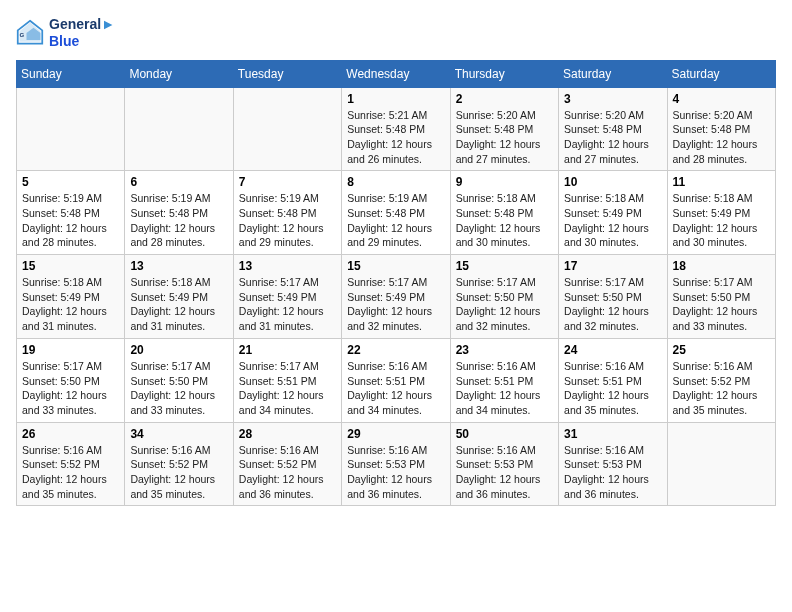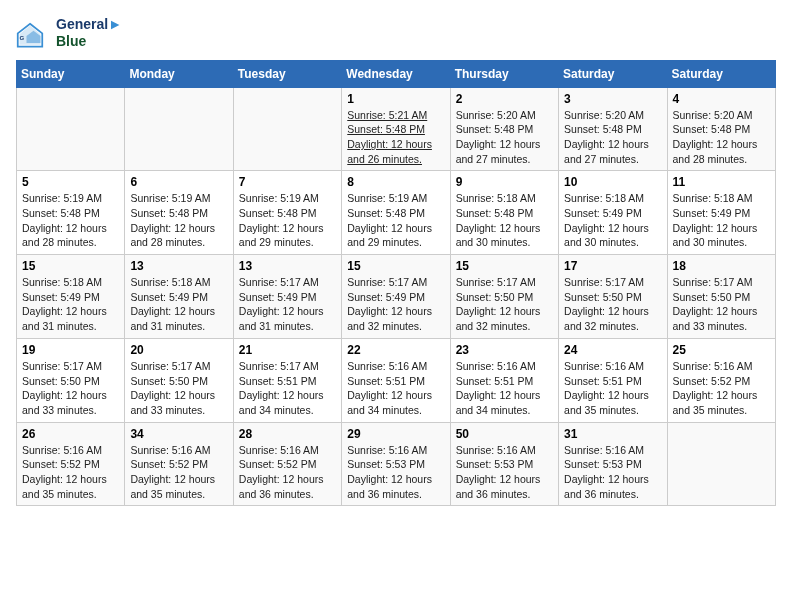--- a/index.html
+++ b/index.html
@@ -11,22 +11,22 @@
       padding: 16px;
     }
     .header-area {
       display: flex;
       justify-content: space-between;
       align-items: flex-start;
       margin-bottom: 10px;
     }
     .logo {
       display: flex;
-      align-items: flex-end;
-      gap: 12px;
+      align-items: center;
+      gap: 5px;
     }
     .logo-text {
       font-size: 14px;
       font-weight: bold;
       line-height: 1.2;
       color: #1a3a6b;
     }
     .logo-text span {
       color: #3a8fd4;
     }
@@ -50,21 +50,21 @@
       width: 100%;
       border-collapse: collapse;
       font-size: 11px;
     }
     thead th {
       background-color: #2d6bb5;
       color: #fff;
       padding: 6px 4px;
       text-align: left;
       font-size: 12px;
-      font-weight: bold;
+      font-weight: normal;
       border: 1px solid #2d6bb5;
     }
     tbody td {
       border: 1px solid #ccc;
       padding: 4px 5px;
       vertical-align: top;
       min-height: 70px;
       height: 70px;
       background: #fff;
     }
@@ -92,21 +92,21 @@
   <div class="logo">
     <svg class="logo-icon" viewBox="0 0 32 32">
       <rect x="0" y="0" width="32" height="32" fill="none"></rect>
       <polygon points="16,4 28,14 28,26 4,26 4,14" fill="#3a8fd4" opacity="0.2"></polygon>
       <polygon points="16,2 30,13 30,28 2,28 2,13" fill="none" stroke="#3a8fd4" stroke-width="2"></polygon>
       <polygon points="20,10 28,16 28,24 12,24 12,16" fill="#3a8fd4" opacity="0.5"></polygon>
       <text x="4" y="20" font-size="7" font-weight="bold" fill="#1a3a6b">G</text>
     </svg>
     <div class="logo-text">
       <div>General<span>►</span></div>
-      <div style="color:#14532d;">Blue</div>
+      <div style="color:#1d4ed8;">Blue</div>
     </div>
   </div>
   <div class="title-area">
     <div class="main-title"></div>
     <div class="subtitle"></div>
   </div>
 </div>
 
 <table>
   <thead>
@@ -120,21 +120,21 @@
         <th>Saturday</th>
       </tr>
   </thead>
   <tbody id="calendar-body">
       <tr>
         <td class="empty"></td>
         <td class="empty"></td>
         <td class="empty"></td>
         <td>
           <div class="day-num">1</div>
-          <div class="day-info" style="white-space: pre-line; text-decoration: underline;">Sunrise: 5:21 AM
+          <div class="day-info" style="white-space: pre-line;">Sunrise: 5:21 AM
 Sunset: 5:48 PM
 Daylight: 12 hours
 and 26 minutes.</div>
         </td>
         <td>
           <div class="day-num">2</div>
           <div class="day-info" style="white-space: pre-line;">Sunrise: 5:20 AM
 Sunset: 5:48 PM
 Daylight: 12 hours
 and 27 minutes.</div>

